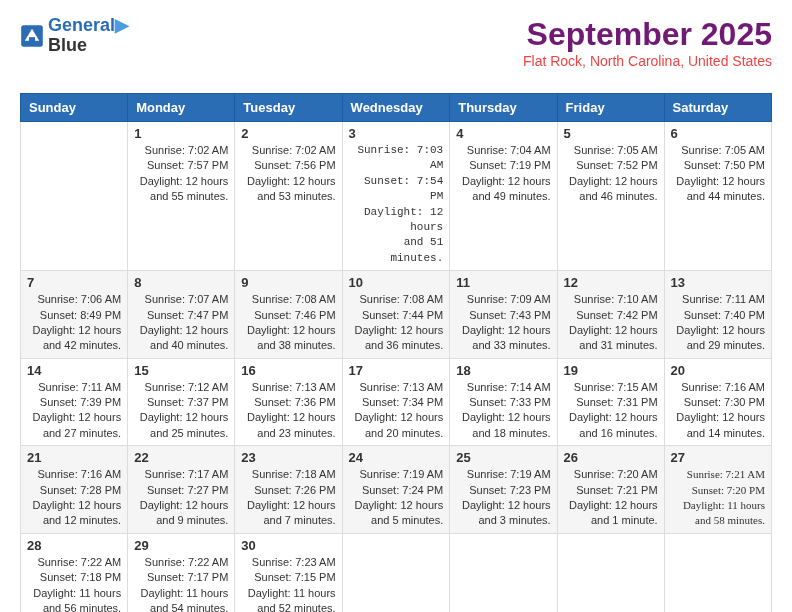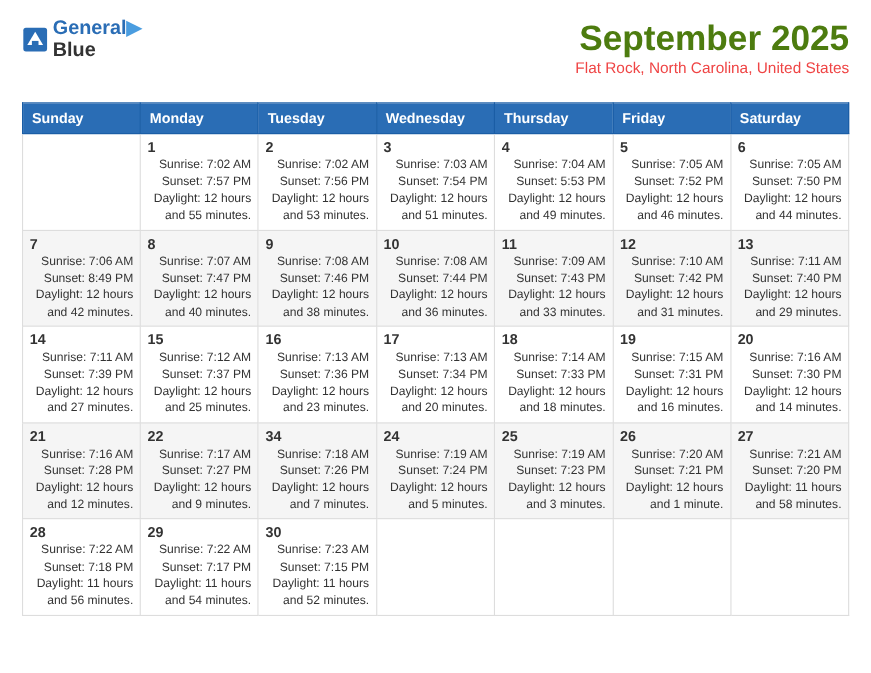--- a/index.html
+++ b/index.html
@@ -33,21 +33,21 @@
     .logo-icon {
       width: 24px;
       height: 24px;
     }
     .title-area {
       text-align: right;
     }
     .month-title {
       font-size: 32px;
       font-weight: bold;
-      color: #4d7c0f;
+      color: #701a75;
     }
     .location {
       font-size: 14px;
       color: #ef4444;
     }
     .calendar {
       width: 100%;
       border-collapse: collapse;
       border: 1px solid #ccc;
       margin-top: 24px;
@@ -138,29 +138,29 @@
         </td>
         <td>
           <span class="day-number">2</span>
           <div class="day-info" style="white-space: pre-line;">Sunrise: 7:02 AM
 Sunset: 7:56 PM
 Daylight: 12 hours
 and 53 minutes.</div>
         </td>
         <td>
           <span class="day-number">3</span>
-          <div class="day-info" style="white-space: pre-line;">Sunrise: 7:03 AM
+          <div class="day-info" style="white-space: pre-line; font-family: Liberation Mono, monospace;">Sunrise: 7:03 AM
 Sunset: 7:54 PM
 Daylight: 12 hours
 and 51 minutes.</div>
         </td>
         <td>
           <span class="day-number">4</span>
           <div class="day-info" style="white-space: pre-line;">Sunrise: 7:04 AM
-Sunset: 5:53 PM
+Sunset: 7:19 PM
 Daylight: 12 hours
 and 49 minutes.</div>
         </td>
         <td>
           <span class="day-number">5</span>
           <div class="day-info" style="white-space: pre-line;">Sunrise: 7:05 AM
 Sunset: 7:52 PM
 Daylight: 12 hours
 and 46 minutes.</div>
         </td>
@@ -283,21 +283,21 @@
 and 12 minutes.</div>
         </td>
         <td>
           <span class="day-number">22</span>
           <div class="day-info" style="white-space: pre-line;">Sunrise: 7:17 AM
 Sunset: 7:27 PM
 Daylight: 12 hours
 and 9 minutes.</div>
         </td>
         <td>
-          <span class="day-number">34</span>
+          <span class="day-number">23</span>
           <div class="day-info" style="white-space: pre-line;">Sunrise: 7:18 AM
 Sunset: 7:26 PM
 Daylight: 12 hours
 and 7 minutes.</div>
         </td>
         <td>
           <span class="day-number">24</span>
           <div class="day-info" style="white-space: pre-line;">Sunrise: 7:19 AM
 Sunset: 7:24 PM
 Daylight: 12 hours
@@ -312,21 +312,21 @@
         </td>
         <td>
           <span class="day-number">26</span>
           <div class="day-info" style="white-space: pre-line;">Sunrise: 7:20 AM
 Sunset: 7:21 PM
 Daylight: 12 hours
 and 1 minute.</div>
         </td>
         <td>
           <span class="day-number">27</span>
-          <div class="day-info" style="white-space: pre-line;">Sunrise: 7:21 AM
+          <div class="day-info" style="white-space: pre-line; font-family: Liberation Serif, serif;">Sunrise: 7:21 AM
 Sunset: 7:20 PM
 Daylight: 11 hours
 and 58 minutes.</div>
         </td>
       </tr>
       <tr class="row-white">
         <td>
           <span class="day-number">28</span>
           <div class="day-info" style="white-space: pre-line;">Sunrise: 7:22 AM
 Sunset: 7:18 PM

